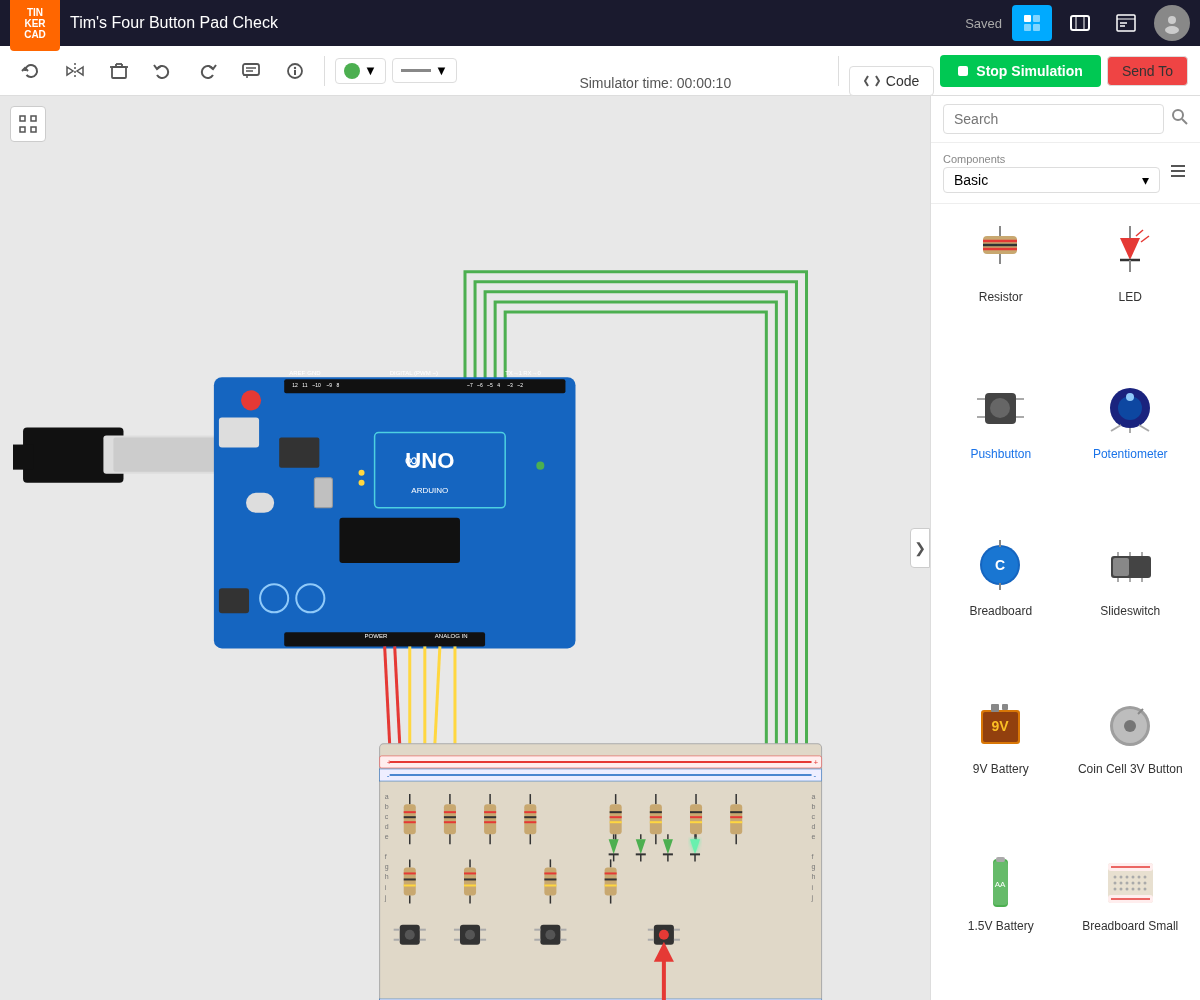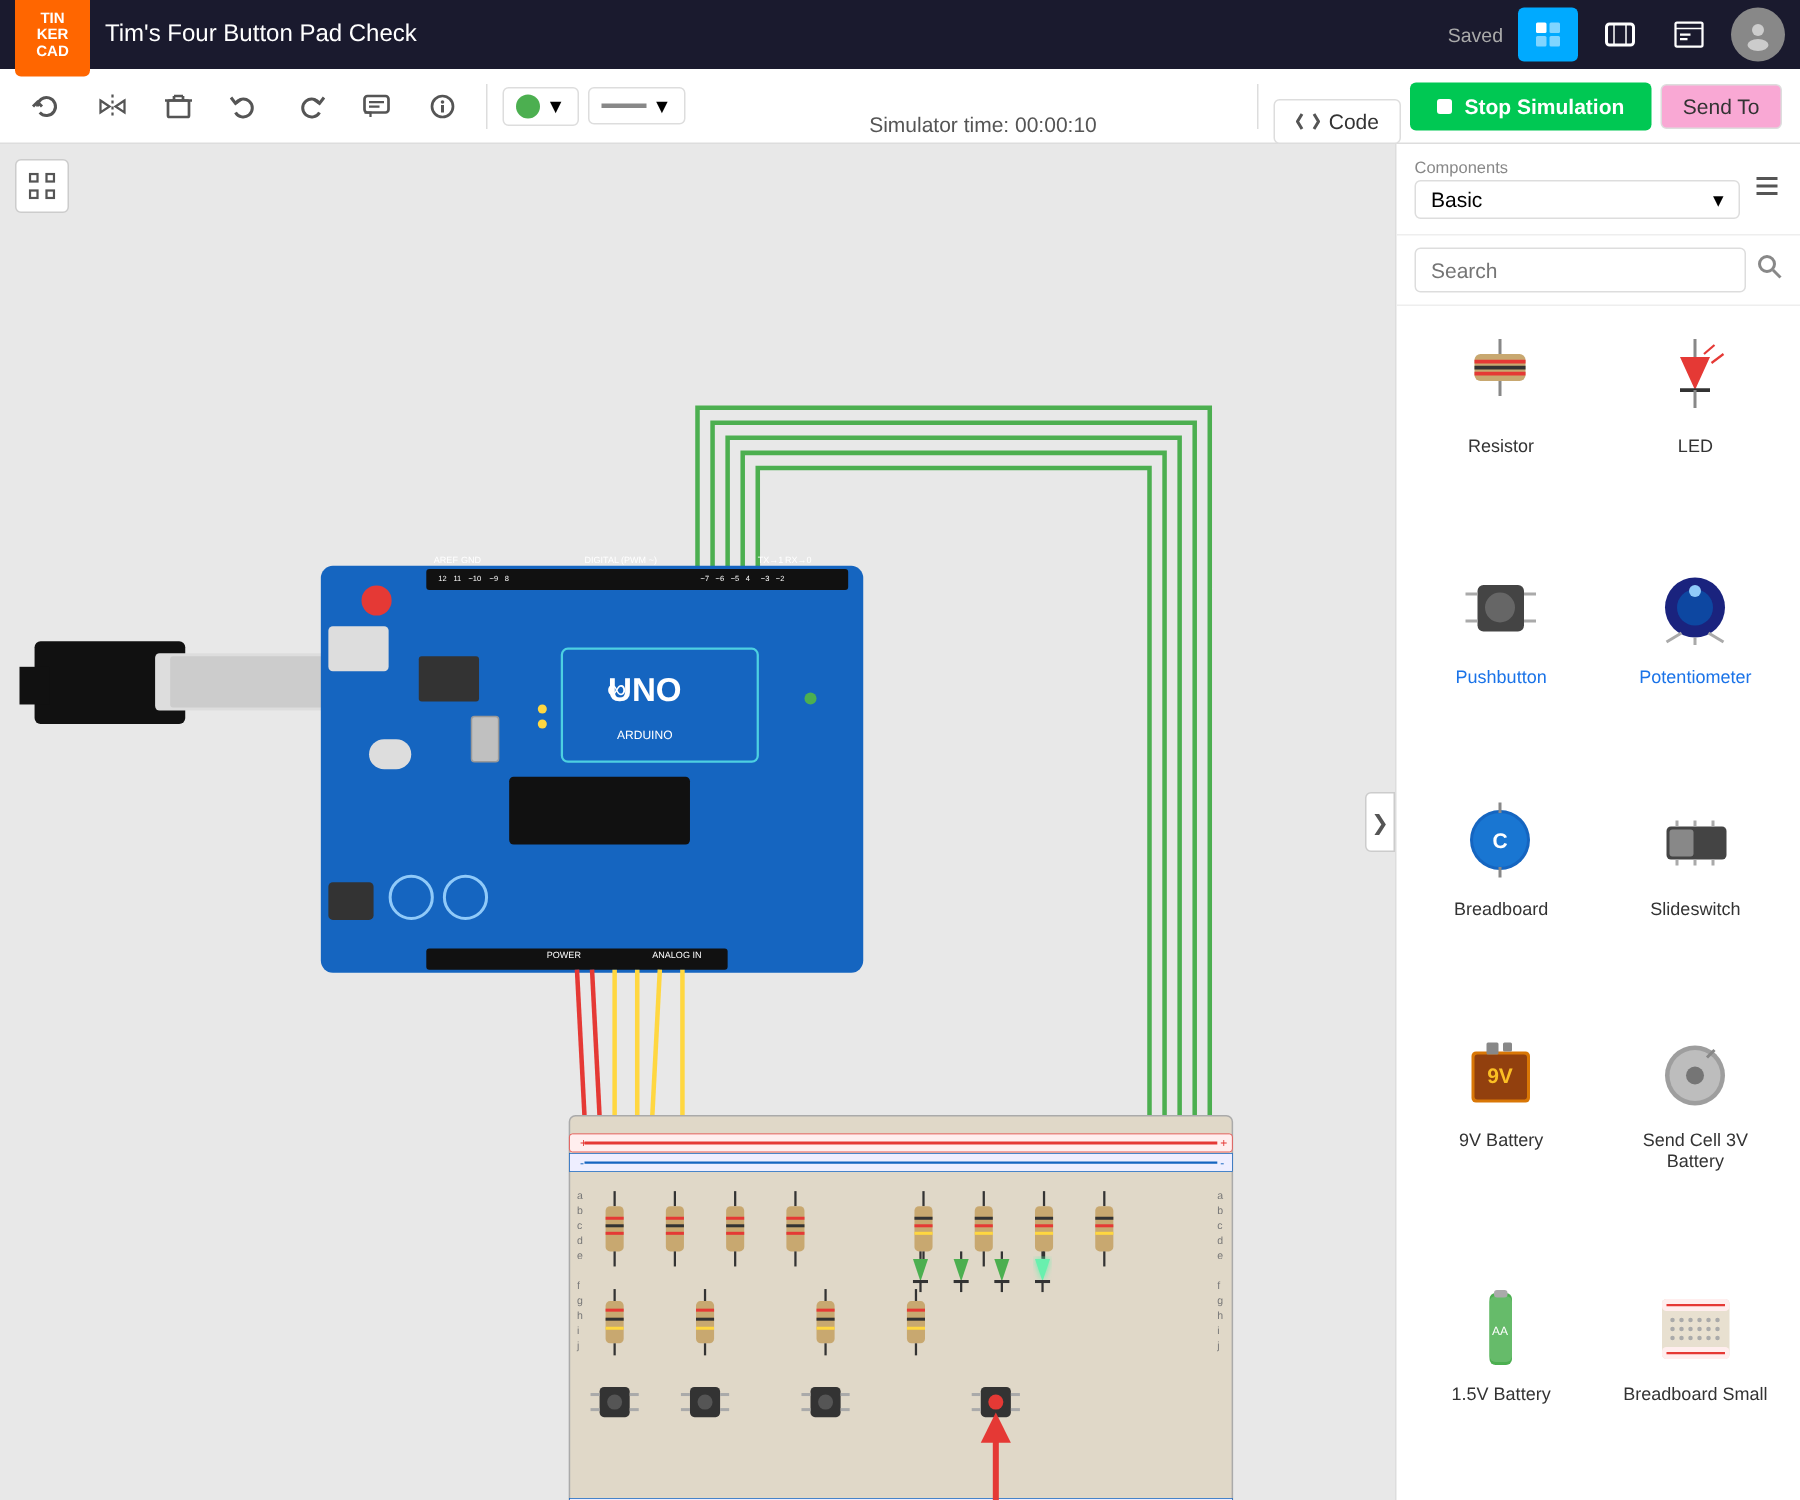--- a/index.html
+++ b/index.html
@@ -39,21 +39,21 @@
       border-radius: 4px; background: white; cursor: pointer; font-size: 14px; color: #333; margin-top: 20px;
     }
     #stop-sim-btn {
       display: flex; align-items: center; gap: 8px; padding: 8px 18px;
       background: #00c853; border: none; border-radius: 4px; cursor: pointer;
       font-size: 14px; font-weight: bold; color: white;
     }
     #stop-sim-dot { width: 10px; height: 10px; background: white; border-radius: 2px; }
     #send-to-btn {
       padding: 6px 14px; border: 1px solid #ddd; border-radius: 4px;
-      background: #f9a8d4; cursor: pointer; font-size: 14px; color: #333;
+      background: #ef4444; cursor: pointer; font-size: 14px; color: #333;
     }
     .color-dropdown {
       display: flex; align-items: center; gap: 4px; padding: 4px 8px;
       border: 1px solid #ddd; border-radius: 4px; background: white; cursor: pointer; font-size: 13px;
     }
     .color-swatch { width: 16px; height: 16px; border-radius: 50%; }
 
     
     #main { display: flex; height: calc(1000px - 96px); }
 
@@ -566,43 +566,43 @@
             <feMergeNode in="SourceGraphic"></feMergeNode>
           </feMerge>
         </filter>
       </defs>
     </svg>
 
     <div id="collapse-btn">❯</div>
   </div>
 
   <div id="right-panel">
+    <div id="search-bar">
+      <input id="search-input" type="text" placeholder="Search" style="">
+      <div id="search-icon-btn">
+        <svg width="16" height="16" viewBox="0 0 16 16">
+            <circle cx="6" cy="6" r="5" fill="none" stroke="#888" stroke-width="2"></circle>
+            <line x1="10" y1="10" x2="15" y2="15" stroke="#888" stroke-width="2"></line>
+          </svg>
+      </div>
+    </div>
+
     <div id="components-header">
       <div style="display:flex; flex-direction:column; flex:1; gap:2px;">
         <span id="components-label">Components</span>
         <div id="components-dropdown">
           <span>Basic</span>
           <span style="margin-left:auto;">▾</span>
         </div>
       </div>
       <div id="list-view-btn" style="margin-left:8px;">
         <svg width="20" height="20" viewBox="0 0 20 20">
             <line x1="3" y1="5" x2="17" y2="5" stroke="#555" stroke-width="2"></line>
             <line x1="3" y1="10" x2="17" y2="10" stroke="#555" stroke-width="2"></line>
             <line x1="3" y1="15" x2="17" y2="15" stroke="#555" stroke-width="2"></line>
-          </svg>
-      </div>
-    </div>
-
-    <div id="search-bar">
-      <input id="search-input" type="text" placeholder="Search" style="">
-      <div id="search-icon-btn">
-        <svg width="16" height="16" viewBox="0 0 16 16">
-            <circle cx="6" cy="6" r="5" fill="none" stroke="#888" stroke-width="2"></circle>
-            <line x1="10" y1="10" x2="15" y2="15" stroke="#888" stroke-width="2"></line>
           </svg>
       </div>
     </div>
 
     <div id="components-grid">
 
       <div class="comp-item">
         <div class="comp-icon">
           <svg width="55" height="60" viewBox="0 0 55 60">
             <line x1="27" y1="2" x2="27" y2="12" stroke="#888" stroke-width="2"></line>
@@ -702,21 +702,21 @@
 
       <div class="comp-item">
         <div class="comp-icon">
           <svg width="55" height="60" viewBox="0 0 55 60">
             <circle cx="27" cy="30" r="20" fill="#9e9e9e"></circle>
             <circle cx="27" cy="30" r="17" fill="#bdbdbd"></circle>
             <circle cx="27" cy="30" r="6" fill="#757575"></circle>
             <line x1="35" y1="18" x2="40" y2="13" stroke="#888" stroke-width="2"></line>
           </svg>
         </div>
-        <span class="comp-label">Send Cell 3V Battery</span>
+        <span class="comp-label">Coin Cell 3V Button</span>
       </div>
 
       <div class="comp-item">
         <div class="comp-icon">
           <svg width="55" height="60" viewBox="0 0 55 60">
             <rect x="20" y="6" width="15" height="48" rx="4" fill="#4caf50"></rect>
             <rect x="20" y="8" width="15" height="44" rx="4" fill="#66bb6a"></rect>
             <rect x="23" y="4" width="9" height="5" rx="2" fill="#aaa"></rect>
             <text x="27" y="34" text-anchor="middle" fill="white" font-size="8">AA</text>
           </svg>

